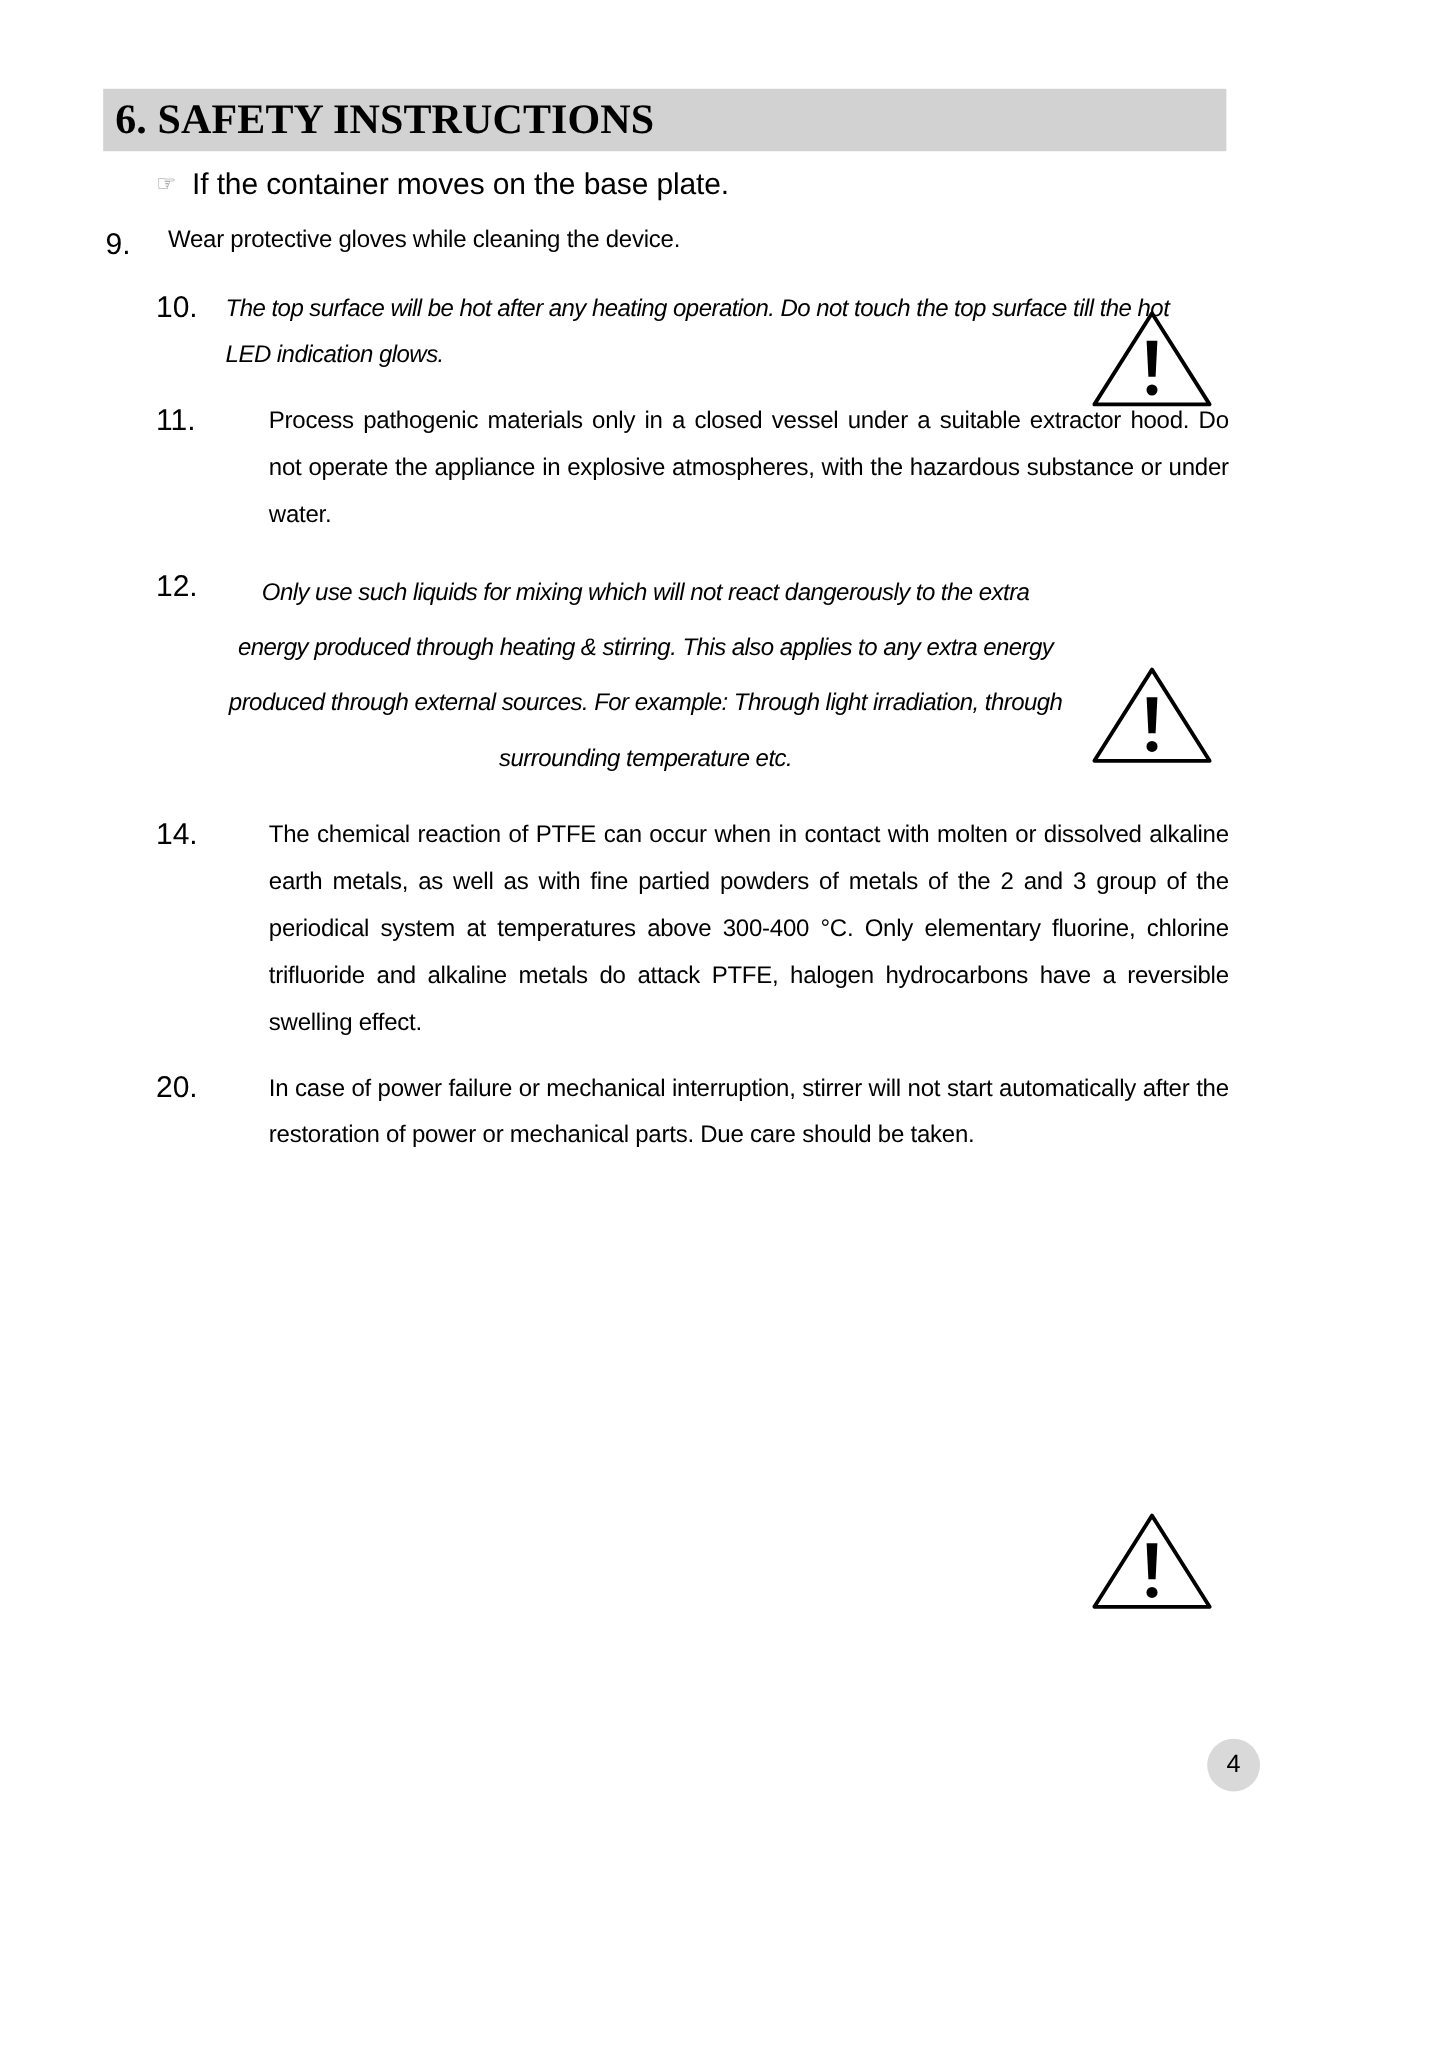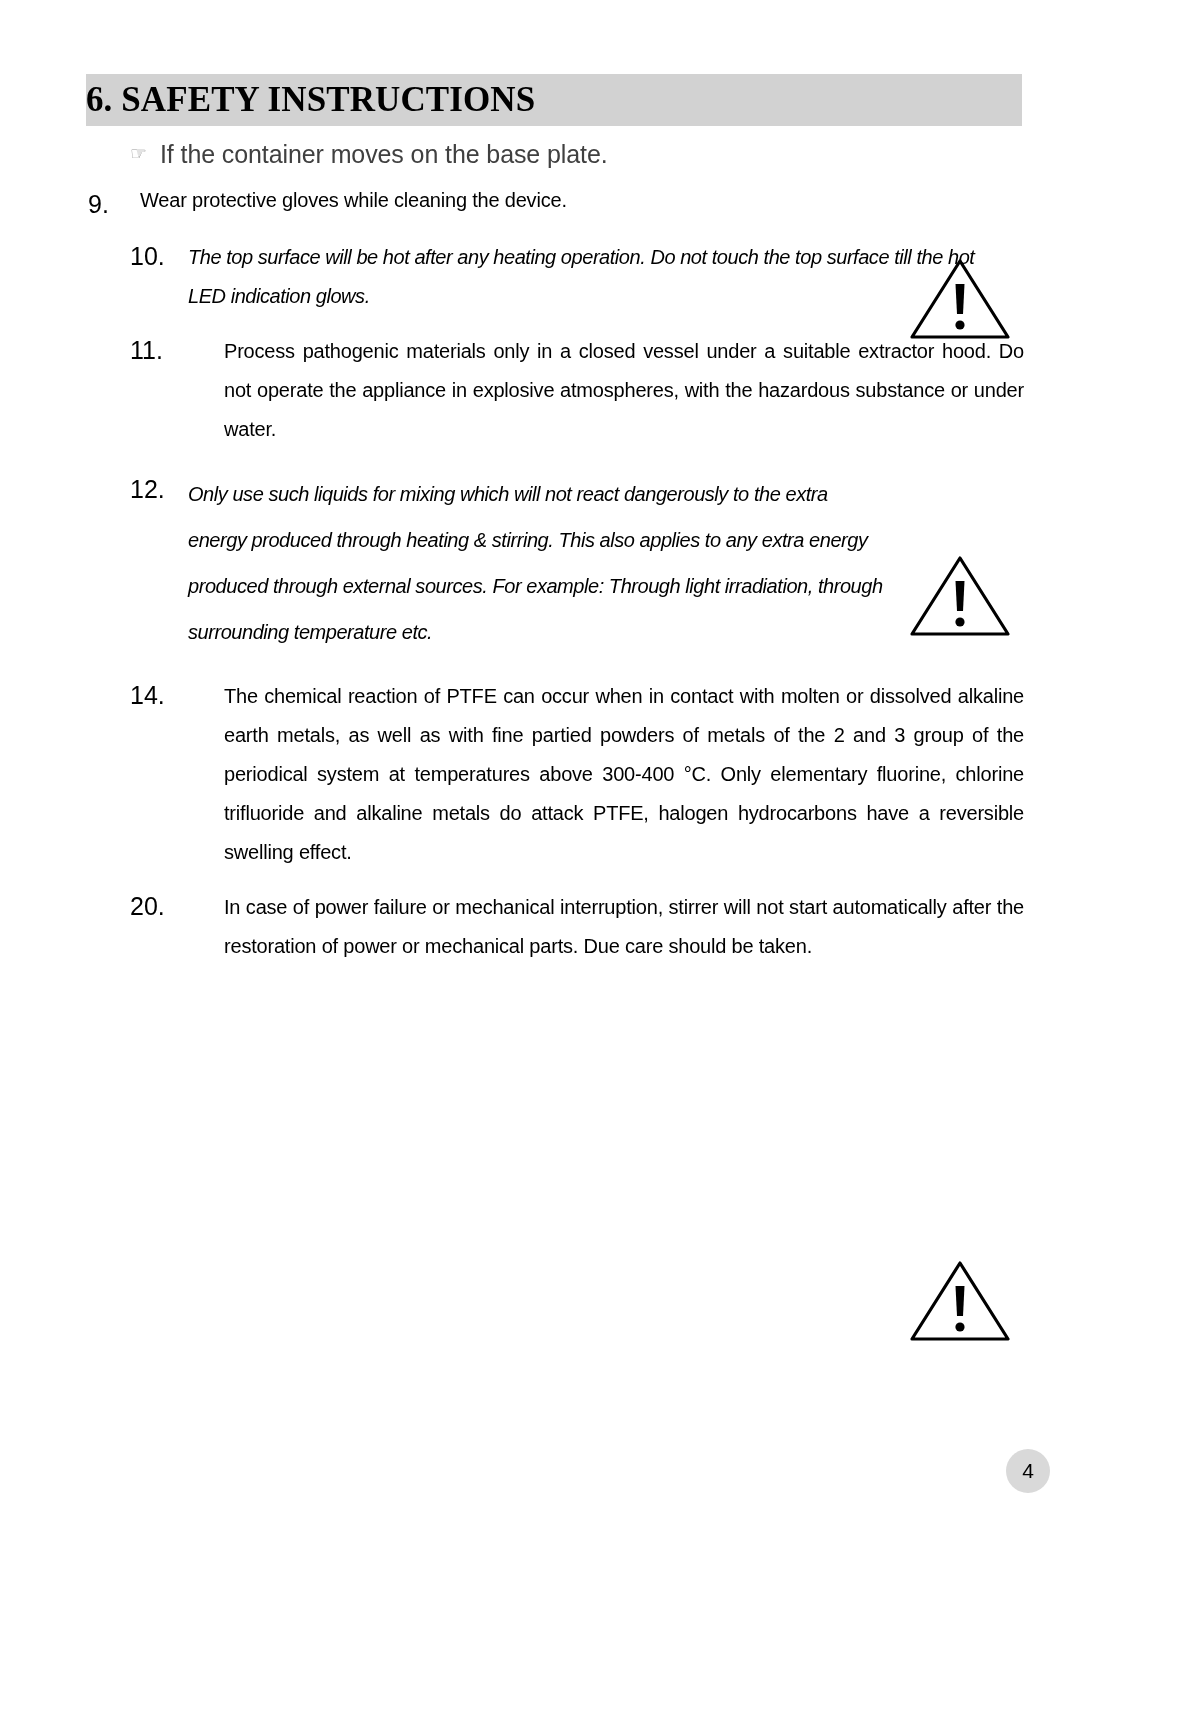--- a/index.html
+++ b/index.html
@@ -32,21 +32,21 @@
     background: #d2d2d2;
     display: flex;
     align-items: center;
   }
   .section-header .title {
     font-family: "Liberation Serif", serif;
     font-weight: bold;
     font-size: 35px;
     letter-spacing: 0.1px;
     color: #000000;
-    padding-left: 0;
+    padding-left: 10px;
     white-space: nowrap;
   }
 
   
   .content {
     position: absolute;
     left: 82px;
     top: 138px;
     width: 942px;
   }
@@ -62,21 +62,21 @@
     flex: 0 0 30px;
     padding-top: 6px;
     color: #999999;
     font-size: 19px;
     line-height: 1;
   }
   .hand-line .hand-text {
     font-size: 25px;
     line-height: 1.34;
     letter-spacing: -0.1px;
-    color: #404040;
+    color: #000000;
   }
 
   
   .item {
     display: flex;
     align-items: flex-start;
     margin-bottom: 10px;
   }
   .item .num {
     flex: 0 0 58px;
@@ -178,21 +178,21 @@
 
     <div class="item">
       <span class="num wide">11.</span>
       <span class="body justify loose-lines">Process pathogenic materials only in a closed vessel under a suitable extractor hood. Do not operate the appliance in explosive atmospheres, with the hazardous substance or under water.</span>
     </div>
 
     <div class="gap-md"></div>
 
     <div class="item">
       <span class="num wide">12.</span>
-      <span class="body condensed" style="max-width:700px; line-height:2.3;">Only use such liquids for mixing which will not react dangerously to the extra energy produced through heating &amp; stirring. This also applies to any extra energy produced through external sources. For example: Through light irradiation, through surrounding temperature etc.</span>
+      <span class="body condensed" style="max-width:700px; line-height:2.3;text-align:center;">Only use such liquids for mixing which will not react dangerously to the extra energy produced through heating &amp; stirring. This also applies to any extra energy produced through external sources. For example: Through light irradiation, through surrounding temperature etc.</span>
     </div>
 
     <div class="gap-sm"></div>
 
 
     <div class="gap-sm"></div>
 
     <div class="item">
       <span class="num wide">14.</span>
       <span class="body justify loose-lines">The chemical reaction of PTFE can occur when in contact with molten  or dissolved alkaline earth metals, as well as with fine partied powders of metals of the 2 and 3 group of the periodical system at temperatures above 300-400 °C. Only elementary fluorine, chlorine trifluoride and alkaline metals do attack PTFE, halogen hydrocarbons have a reversible swelling effect.</span>

